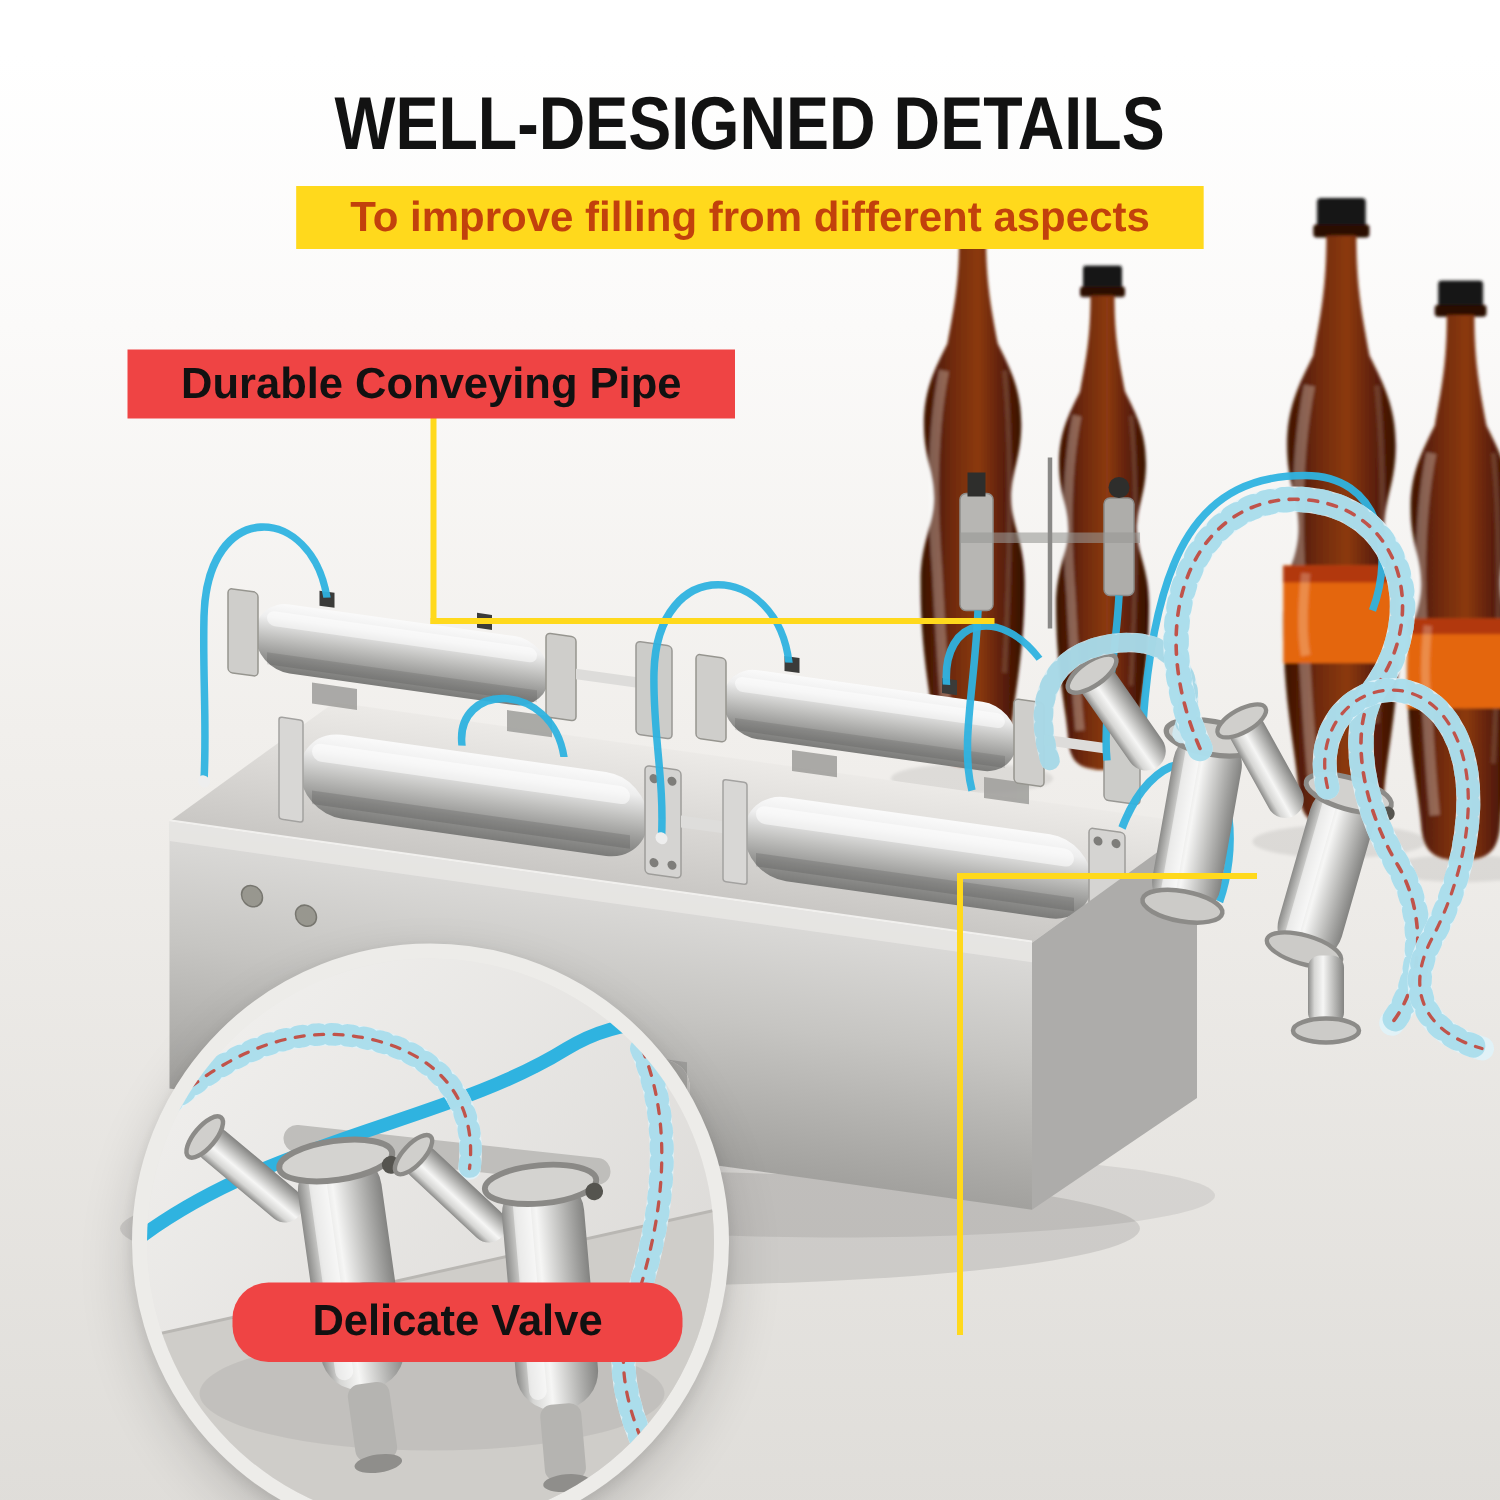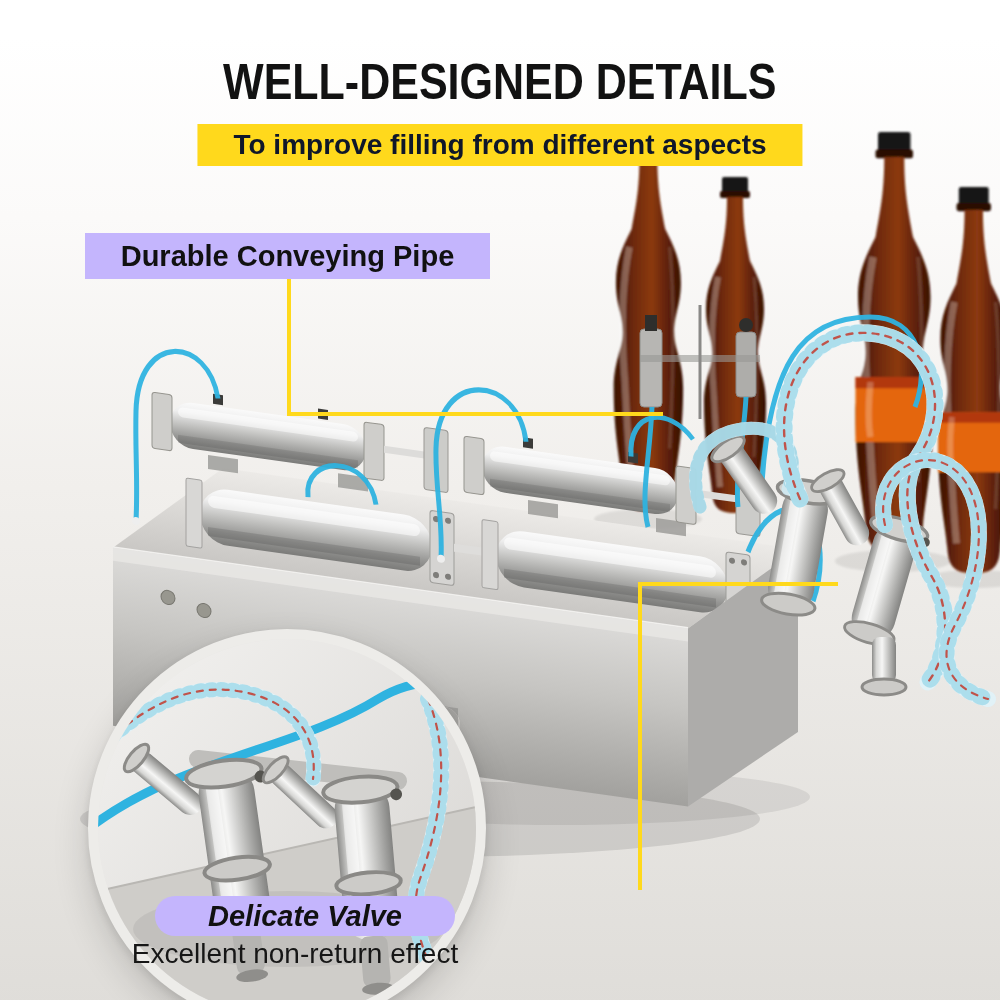--- a/index.html
+++ b/index.html
@@ -12,30 +12,30 @@
   .page-title{
     position:absolute;top:16px;left:0;width:100%;text-align:center;
     color:#121212;z-index:5;
   }
   .page-title .inner{
     display:inline-block;font-size:50px;font-weight:800;letter-spacing:0px;
     transform:scaleX(.86);transform-origin:center;white-space:nowrap;
   }
   .subtitle{
     position:absolute;top:87px;left:50%;transform:translateX(-50%);
-    background:#ffd91c;color:#0f172a;font-size:28px;font-weight:700;
+    background:#ffd91c;color:#c2410c;font-size:28px;font-weight:700;
     line-height:42px;padding:0 36px;white-space:nowrap;z-index:5;
   }
   .callout-label{
-    position:absolute;background:#c4b5fd;color:#111;font-weight:700;
+    position:absolute;background:#ef4444;color:#111;font-weight:700;
     font-size:29px;display:flex;align-items:center;justify-content:center;
     z-index:5;white-space:nowrap;
   }
   .pipe-label{left:85px;top:196px;width:405px;height:46px;}
-  .valve-label{left:155px;top:859px;width:300px;height:40px;border-radius:24px;font-style:italic;}
+  .valve-label{left:155px;top:818px;width:300px;height:53px;border-radius:24px;}
   .callout-desc{
     position:absolute;color:#161616;font-size:28px;text-align:center;z-index:5;
   }
   .pipe-desc{left:45px;top:254px;width:485px;}
   .valve-desc{left:100px;top:901px;width:390px;}
   .inset{
     position:absolute;left:88px;top:592px;width:378px;height:378px;
     border:10px solid #edece9;border-radius:50%;overflow:hidden;
     background:#e9e8e5;z-index:4;
     box-shadow:0 16px 36px rgba(0,0,0,.16),0 4px 10px rgba(0,0,0,.10);
@@ -335,15 +335,14 @@
 
   <div class="page-title">
     <span class="inner">WELL-DESIGNED DETAILS</span>
   </div>
 
   <div class="subtitle">To improve filling from different aspects</div>
 
   <div class="callout-label pipe-label">Durable Conveying Pipe</div>
 
   <div class="callout-label valve-label">Delicate Valve</div>
-  <div class="callout-desc valve-desc">Excellent non-return effect</div>
 
 </div>
 
 </body></html>

